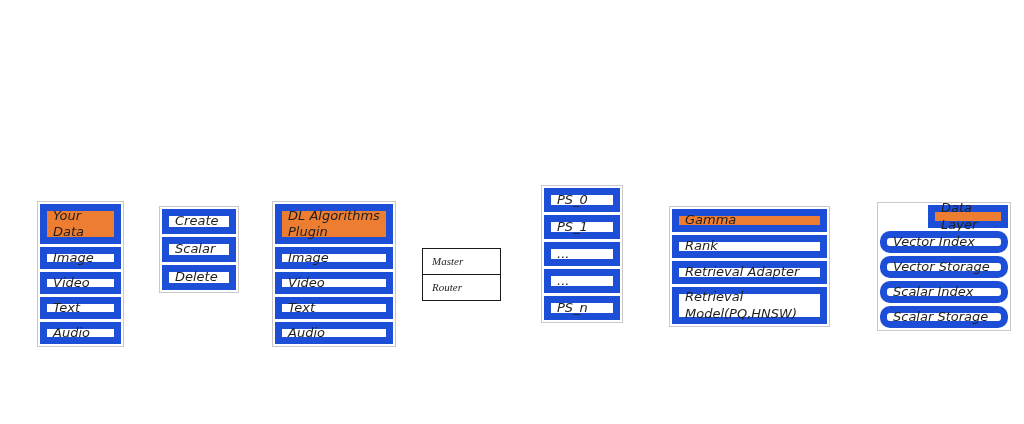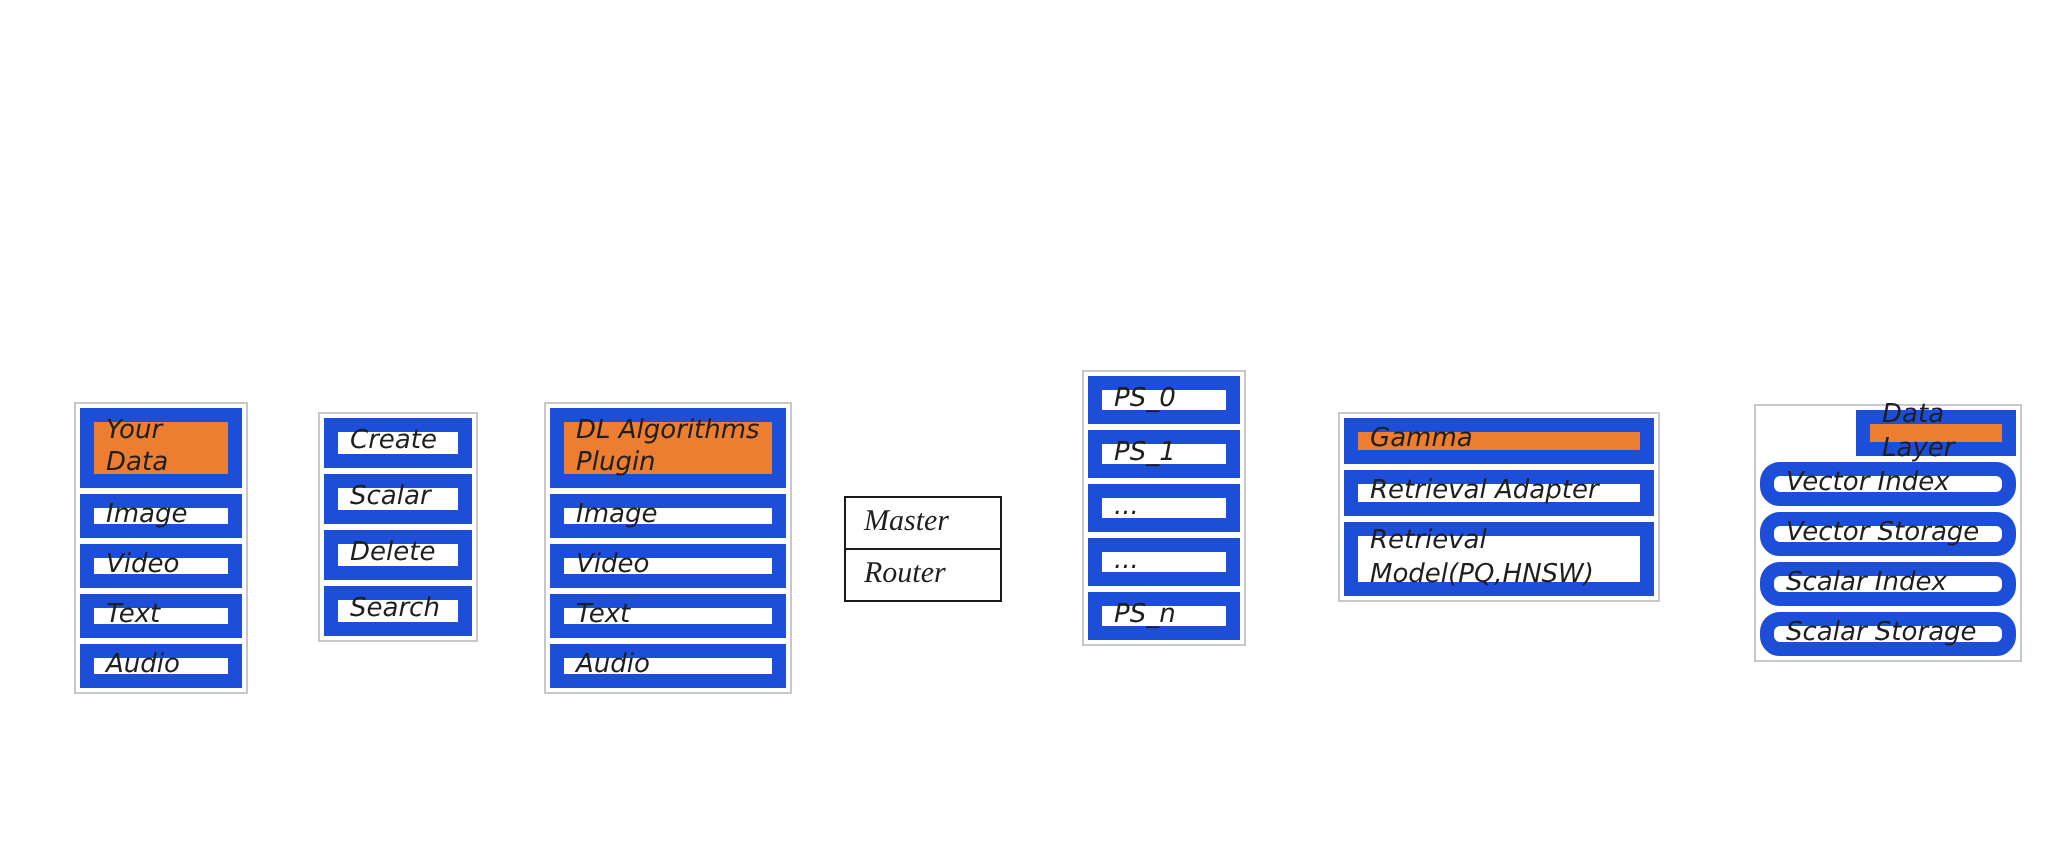--- a/index.html
+++ b/index.html
@@ -53,21 +53,21 @@
   #box-mr {
     left:422px; top:248px; width:79px;
     border:1px solid #1a1a1a;
     padding:0; gap:0;
   }
   #box-mr .cell {
     border:none;
     border-bottom:1px solid #1a1a1a;
     height:26px;
     font-family:"Liberation Serif","DejaVu Serif",serif;
-    font-size:15px;
+    font-size:11px;
     padding-left:9px;
   }
   #box-mr .cell:last-child { border-bottom:none; height:25px; }
 
   
   #box-ps { left:541px; top:185px; width:82px; }
   #box-ps .cell { height:24px; }
 
   
   #box-gamma { left:669px; top:206px; width:161px; }
@@ -89,21 +89,20 @@
     <div class="cell">Image</div>
     <div class="cell">Video</div>
     <div class="cell">Text</div>
     <div class="cell">Audio</div>
   </div>
 
   <div class="box" id="box-ops">
     <div class="cell">Create</div>
     <div class="cell">Scalar</div>
     <div class="cell">Delete</div>
-    <div class="cell">Search</div>
   </div>
 
   <div class="box" id="box-dl">
     <div class="cell header">DL Algorithms Plugin</div>
     <div class="cell">Image</div>
     <div class="cell">Video</div>
     <div class="cell">Text</div>
     <div class="cell">Audio</div>
   </div>
 
@@ -115,20 +114,21 @@
   <div class="box" id="box-ps">
     <div class="cell">PS_0</div>
     <div class="cell">PS_1</div>
     <div class="cell">...</div>
     <div class="cell">...</div>
     <div class="cell">PS_n</div>
   </div>
 
   <div class="box" id="box-gamma">
     <div class="cell header">Gamma</div>
+    <div class="cell">Rank</div>
     <div class="cell">Retrieval Adapter</div>
     <div class="cell tall">Retrieval Model(PQ,HNSW)</div>
   </div>
 
   <div class="box" id="box-data-layer">
     <div class="cell header">Data Layer</div>
     <div class="cell">Vector Index</div>
     <div class="cell">Vector Storage</div>
     <div class="cell">Scalar Index</div>
     <div class="cell">Scalar Storage</div>

